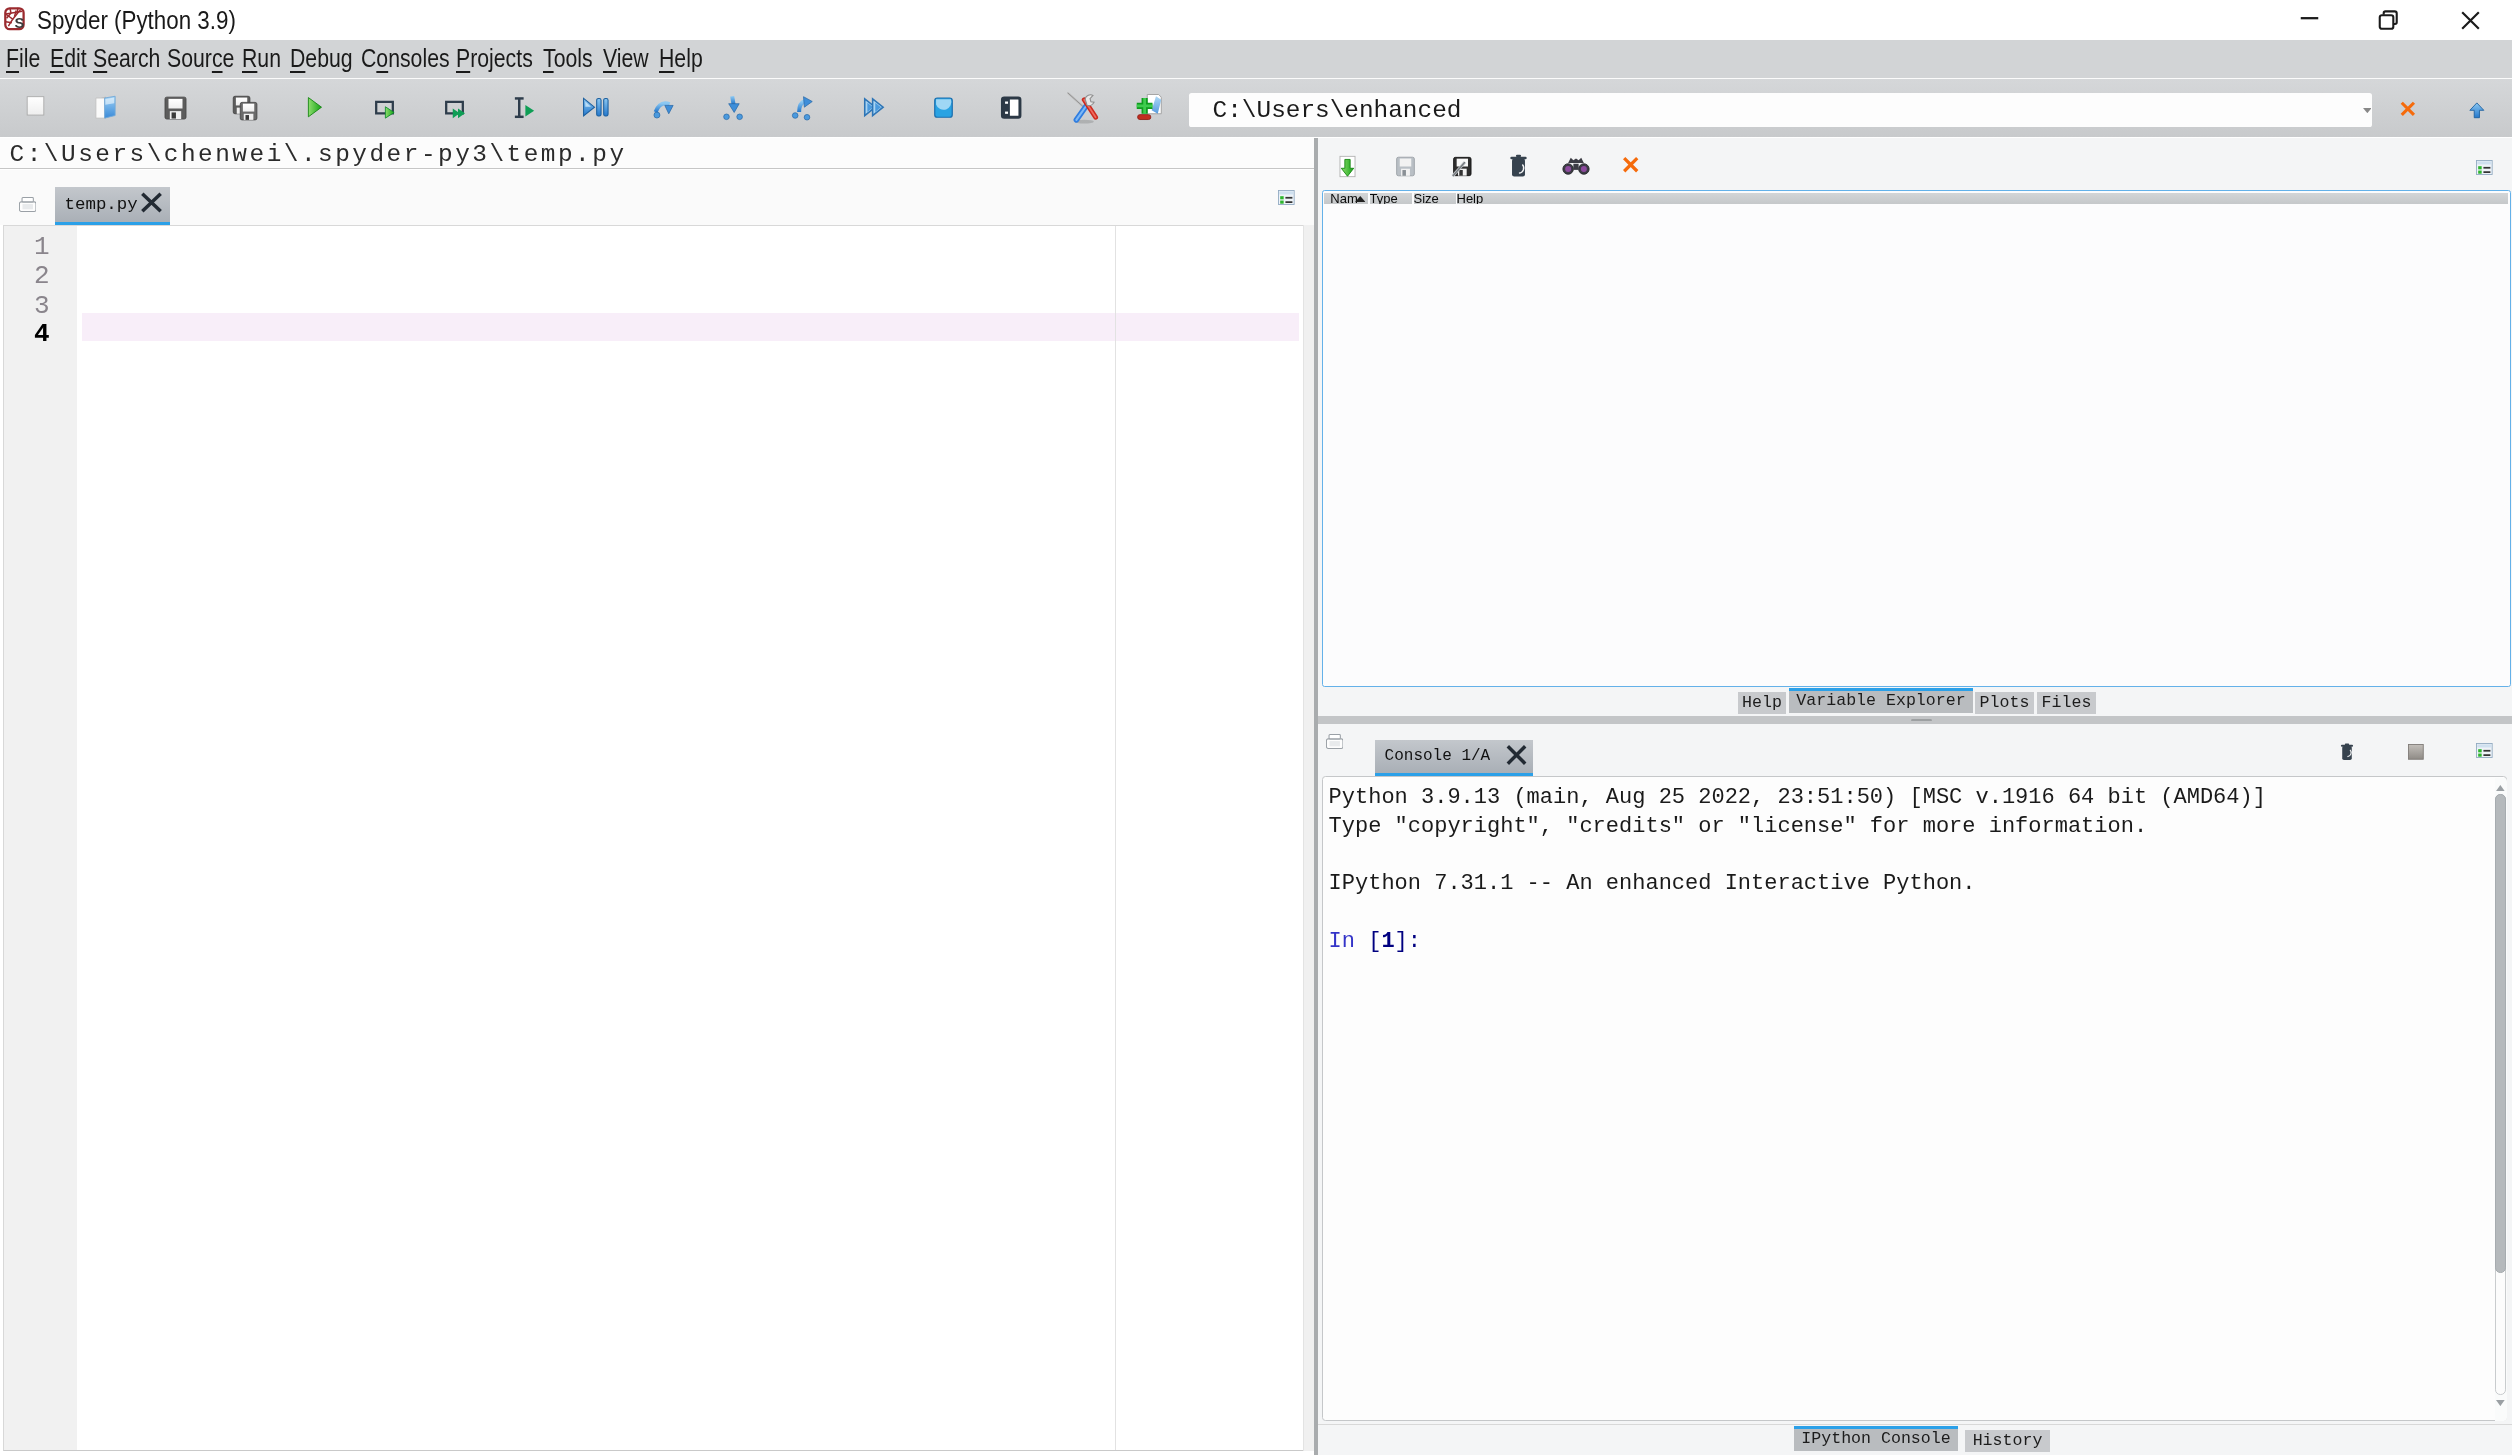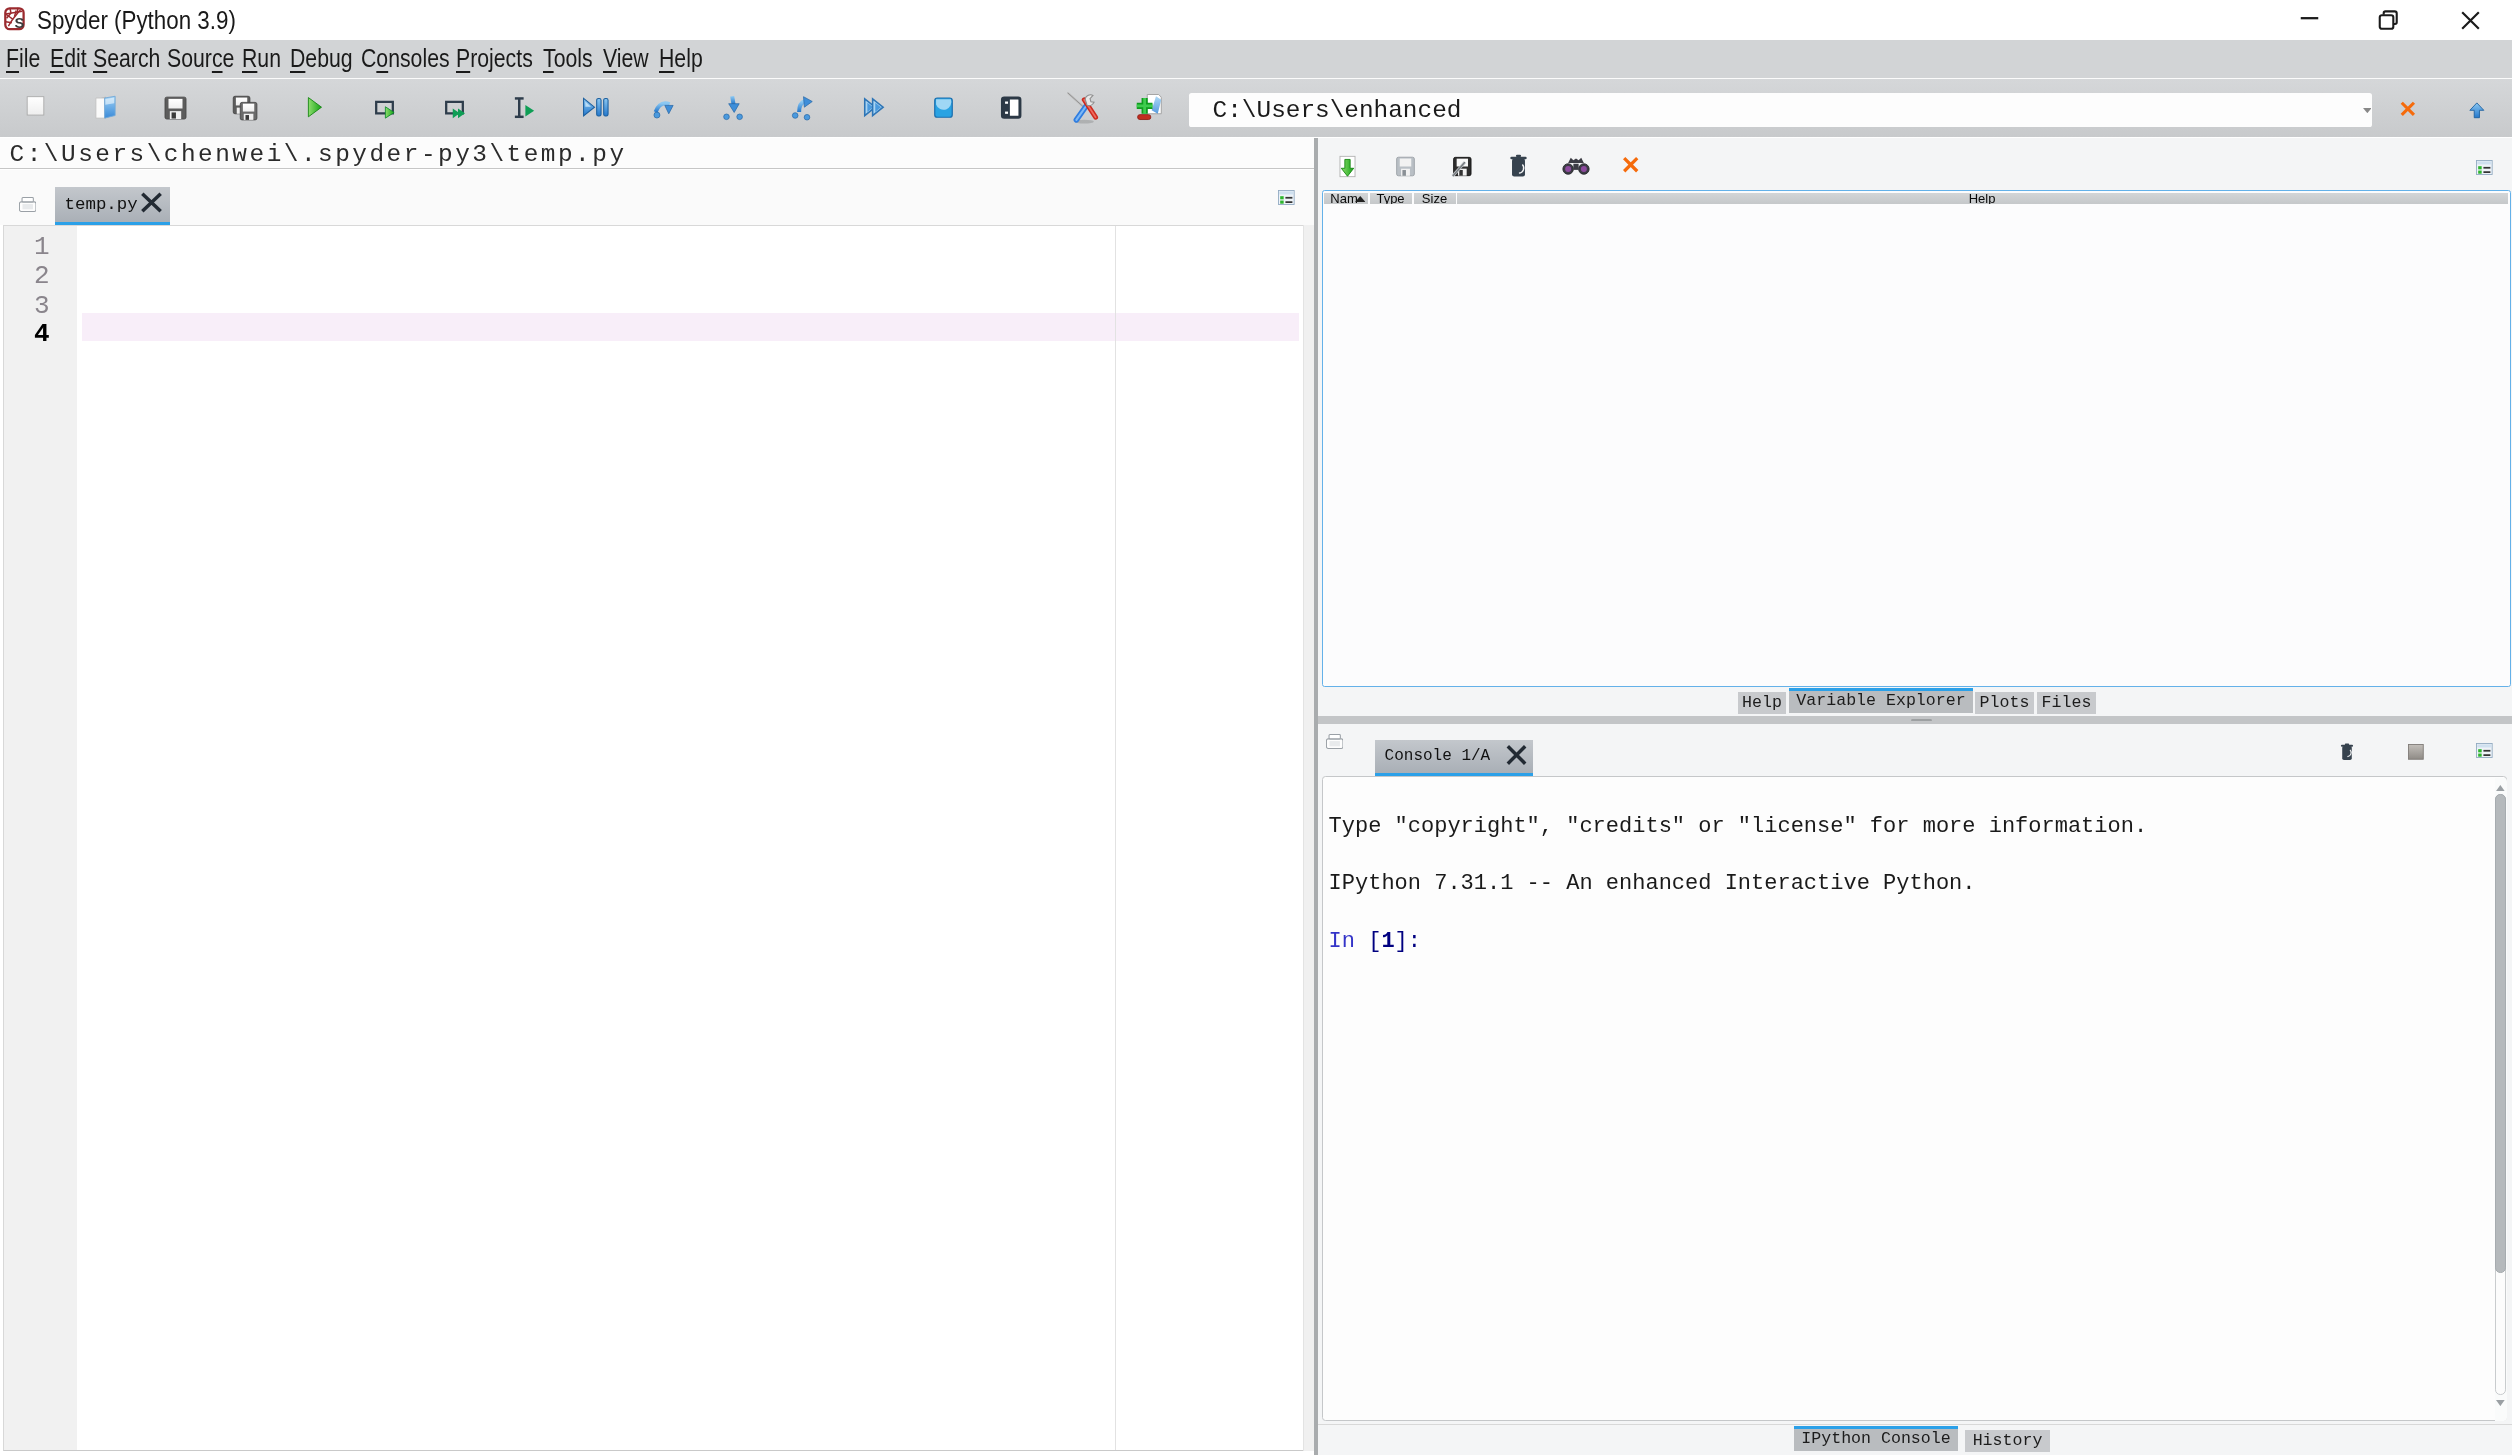--- a/index.html
+++ b/index.html
@@ -35,21 +35,21 @@
 #gutter { position:absolute; left:0; top:0; width:73px; height:1224px; background:#f1f1f1; }
 .lnum { position:absolute; width:46px; text-align:right; font-family:"Liberation Mono",monospace; font-size:26px; color:#8a858c; }
 #pinkline { position:absolute; left:78px; top:87px; width:1217px; height:28px; background:#f8eef9; }
 #edgeline { position:absolute; left:1111px; top:0; width:0.9px; height:1224px; background:#e2e2e2; }
 #edit-scroll { left:1303px; top:225px; width:11.3px; height:1226px; background:#f0f0f0; border-left:0.9px solid #e3e3e3; }
 #vsplit { left:1314px; top:138px; width:4.4px; height:1318px; background:#a9acae; }
 
 
 #ve-pane { left:1318px; top:138px; width:1194px; height:578px; background:#f4f5f6; }
 #ve-table { position:absolute; left:3.5px; top:52px; width:1189px; height:497px; background:#fcfcfd; border:1.7px solid #64b1e9; border-radius:2.6px; }
-.ve-h { position:absolute; top:1.7px; height:11.3px; background:linear-gradient(#d3d5d7,#c5c8ca); font-size:13px; color:#0a0a0a; text-align:center; line-height:11.3px; overflow:hidden; }
+.ve-h { position:absolute; top:1.7px; height:11.3px; background:linear-gradient(#d3d5d7,#c5c8ca); font-size:13px; color:#0a0a0a; text-align:left; line-height:11.3px; overflow:hidden; }
 #ve-tabs { position:absolute; left:0; top:550px; width:1194px; height:28px; }
 .btab { position:absolute; font-family:"Liberation Mono",monospace; font-size:16.6px; color:#1c1c1c; background:#c8cacd; text-align:center; line-height:22px; }
 .btab.active { background:#b9bcbf; border-top:3.5px solid #2ba0e8; line-height:20px; }
 #hsplit { left:1318px; top:716px; width:1194px; height:7.9px; background:#c3c5c7; }
 
 
 #cons-pane { left:1318px; top:724px; width:1194px; height:732px; background:#f4f5f6; }
 #cons-tab { position:absolute; left:57px; top:15.7px; width:158px; height:33px; background:linear-gradient(#c3c7cc,#a9afb6); }
 #cons-tab .lbl { position:absolute; left:9.6px; top:7px; font-size:16px; color:#111; }
 #cons-tab-blue { position:absolute; left:57px; top:49px; width:158px; height:3.5px; background:#2ba0e8; }
@@ -397,20 +397,21 @@
   </svg>
   <svg style="position:absolute; left:1158px; top:19px;" width="16.6" height="15" viewBox="0 0 19 17">
     <rect x="0.5" y="0.5" width="18" height="16" fill="#eef3f8" stroke="#8fa8c0"></rect>
     <rect x="1.5" y="1.5" width="16" height="3.5" fill="#cfe0ef"></rect>
     <rect x="2.5" y="7" width="4" height="3.6" fill="#2db52d"></rect>
     <rect x="8.5" y="7.8" width="8" height="2" fill="#333"></rect>
     <rect x="2.5" y="12" width="4" height="3.6" fill="#2db52d"></rect>
     <rect x="8.5" y="12.8" width="8" height="2" fill="#333"></rect>
   </svg>
   <div id="cons-box">
+    <div class="cline" style="top:6.1px">Python 3.9.13 (main, Aug 25 2022, 23:51:50) [MSC v.1916 64 bit (AMD64)]</div>
     <div class="cline" style="top:35px">Type "copyright", "credits" or "license" for more information.</div>
     <div class="cline" style="top:92px">IPython 7.31.1 -- An enhanced Interactive Python.</div>
     <div class="cline" style="top:150px"><span style="color:#3434c8">In</span> <span style="color:#000080">[<b>1</b>]:</span></div>
     <div id="cons-scroll">
       <svg style="position:absolute; left:0.9px; top:7px;" width="8.7" height="6.1" viewBox="0 0 10 7">
           <path d="M5 0 L10 7 L0 7 Z" fill="#9ba0a4"></path>
         </svg>
       <div id="cons-channel"></div>
       <div id="cons-thumb"></div>
       <svg style="position:absolute; left:0.9px; top:622px;" width="8.7" height="6.1" viewBox="0 0 10 7">

